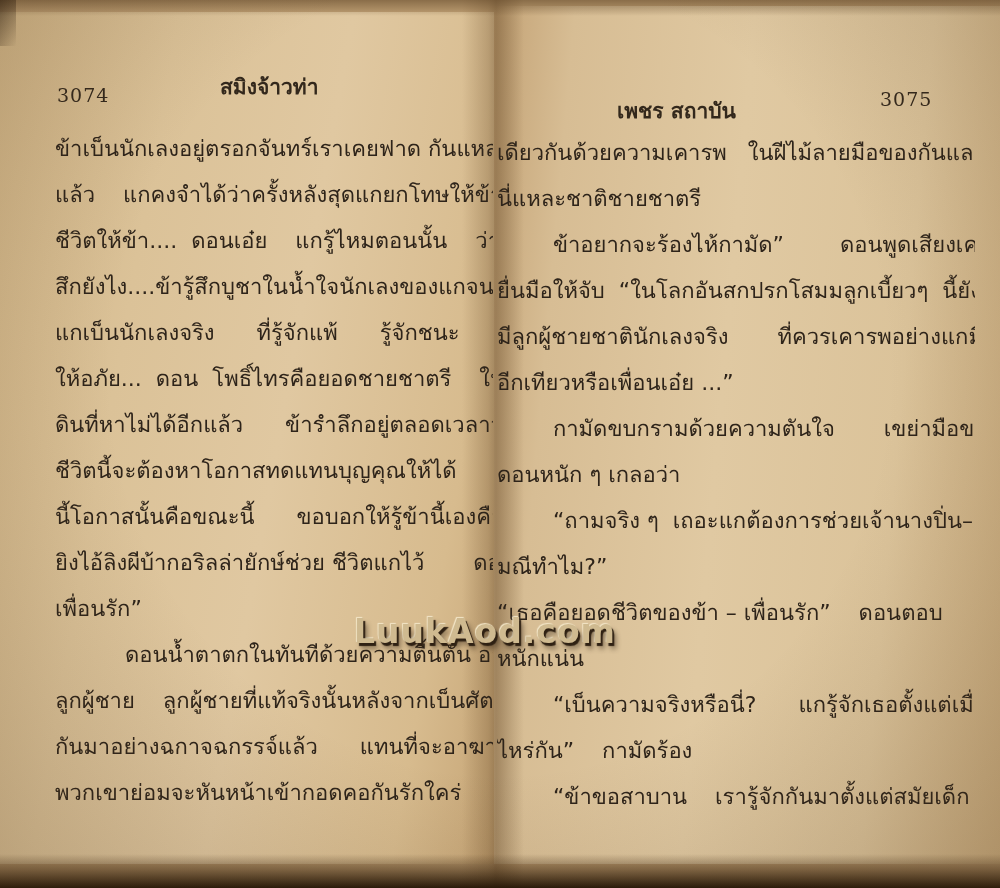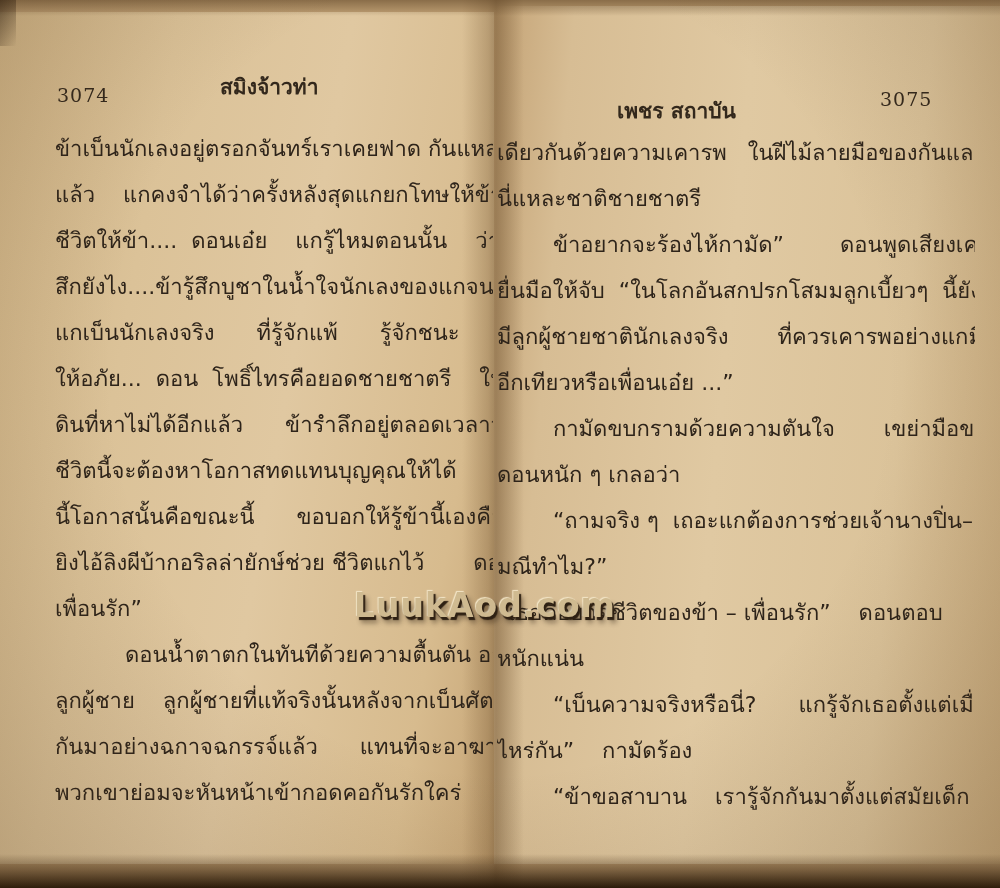--- a/index.html
+++ b/index.html
@@ -45,21 +45,21 @@
   .pageno-right { left:880px; top:88px; }
   .runhead-right{ left:617px; top:94px; }
   .text-block { position:absolute; color:#2e241a; }
   .text-block .tline {
     white-space:pre; font-size:22px; height:46px; line-height:46px;
     overflow:hidden;
   }
   .tb-left  { left:55px;  top:126px; width:438px; }
   .tb-right { left:497px; top:130px; width:478px; }
   .watermark {
-    position:absolute; left:354px; top:586px; z-index:5;
+    position:absolute; left:354px; top:612px; z-index:5;
     font-size:33px; font-weight:bold; letter-spacing:1px;
     color:#cfba90;
     text-shadow:2px 3px 1px #2f2113, 4px 6px 5px rgba(47,33,19,.45), -1px -1px 1px #f3e6c8;
   }
 </style>
 </head>
 <body>
 
 <div class="photo">
 

